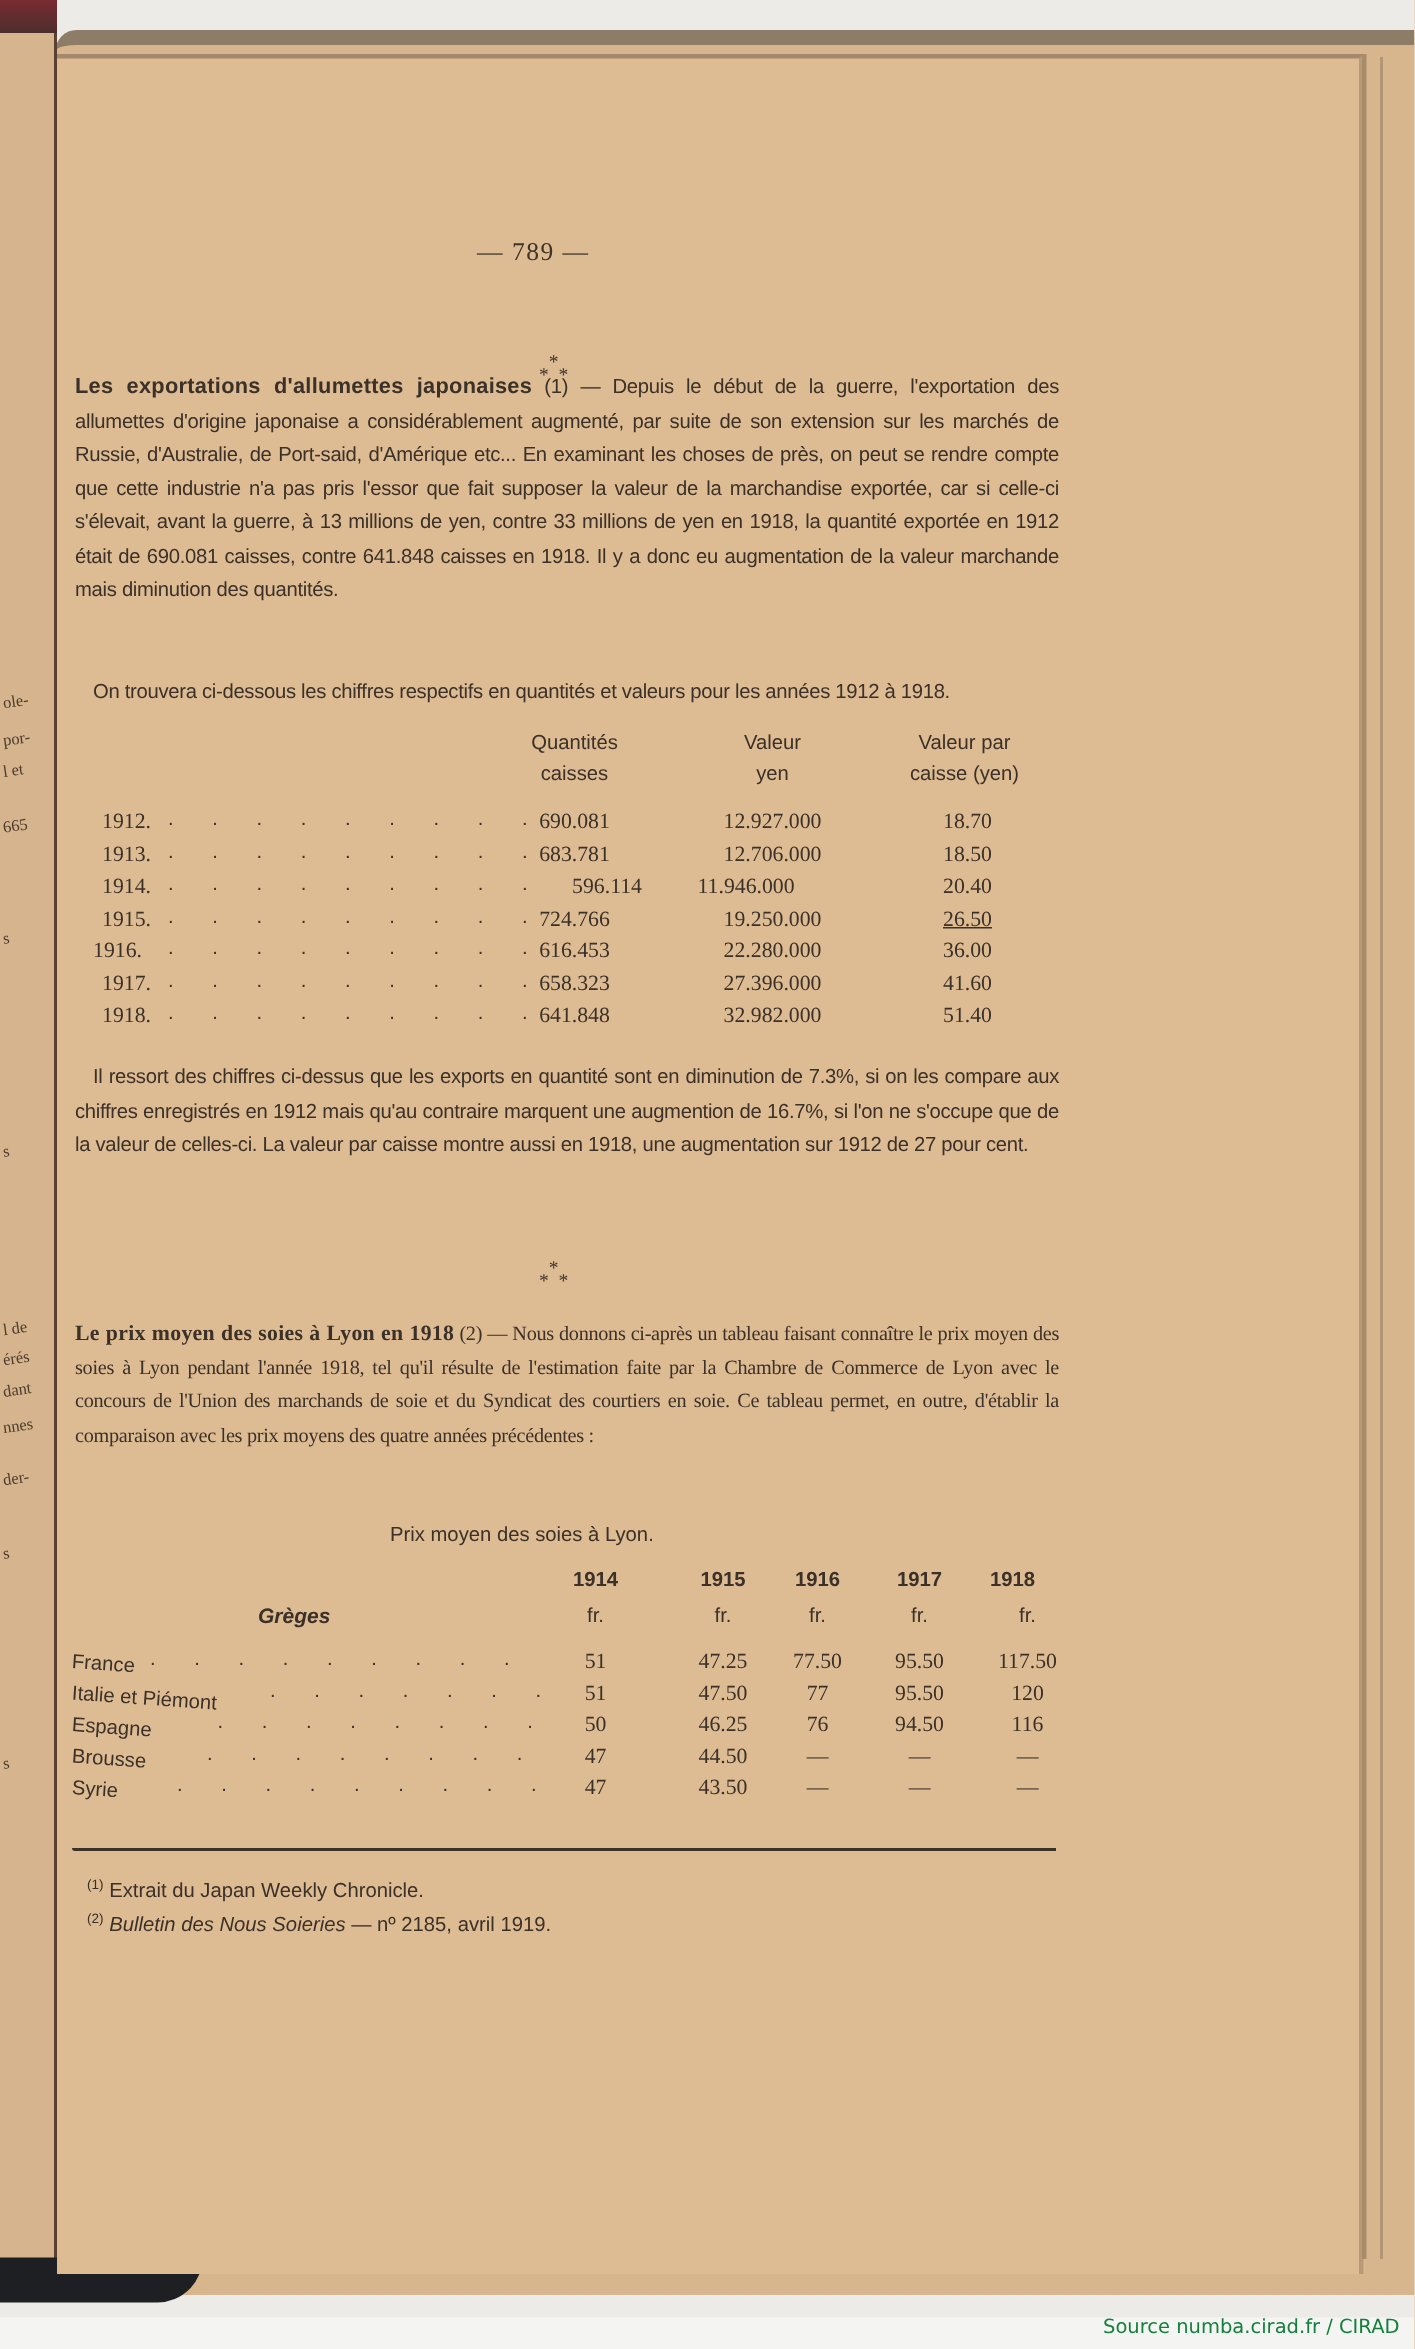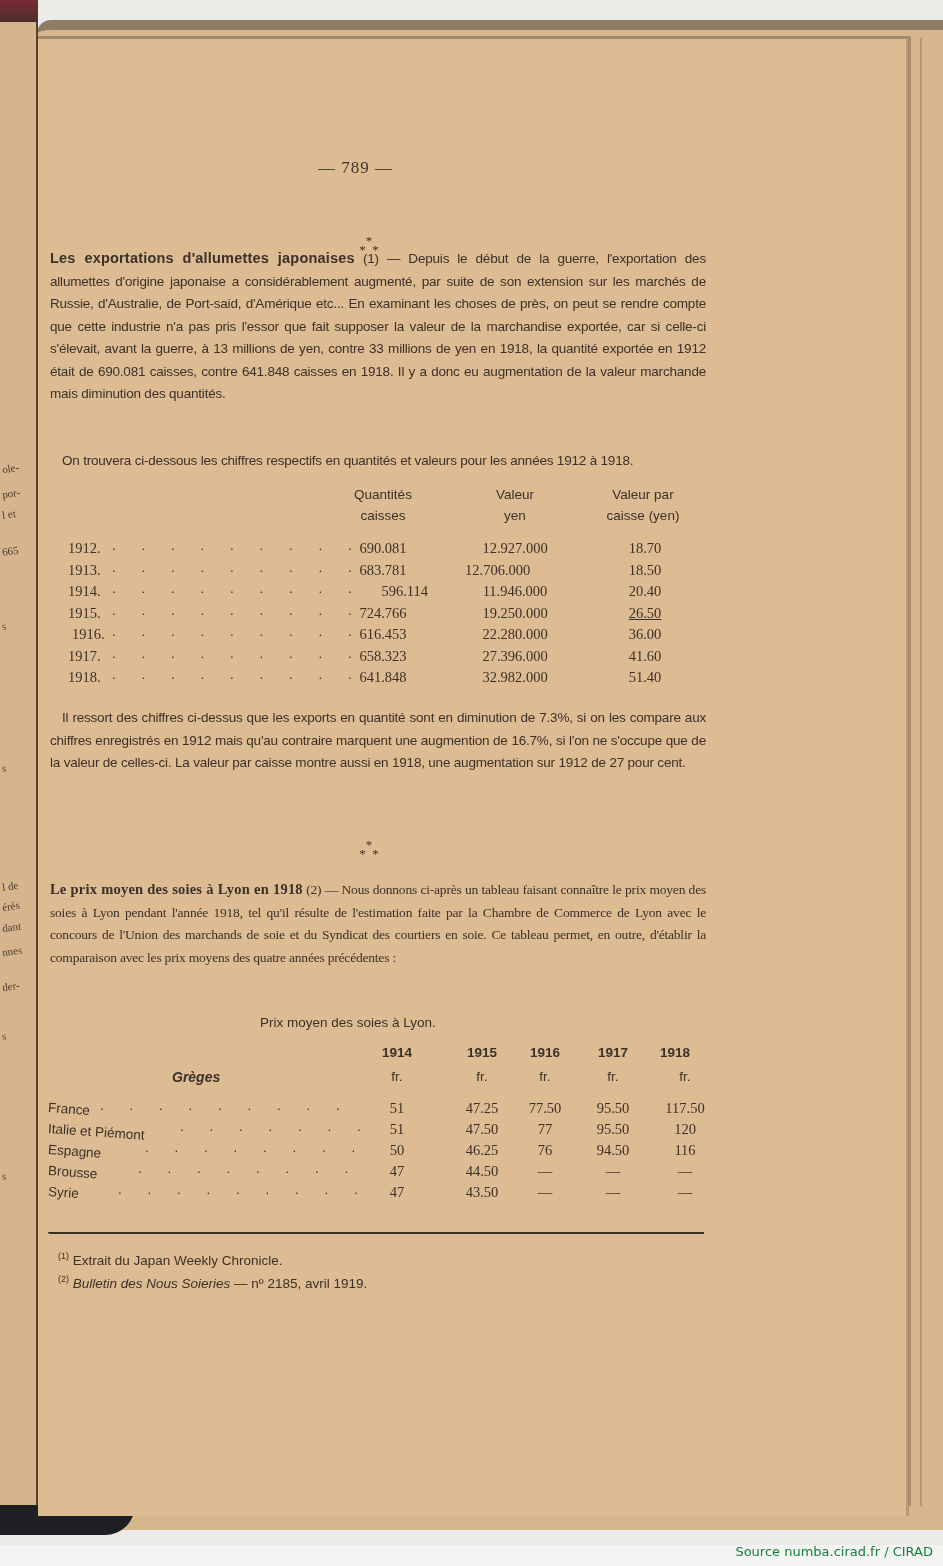--- a/index.html
+++ b/index.html
@@ -114,39 +114,39 @@
           <div class="cell num" style="left: 68px; top: 540px;">1912.</div>
           <div class="cell dots" style="left: 112px; top: 538px;">. . . . . . . . .</div>
           <div class="cell num" style="left: 338px; top: 540px; width: 90px; text-align: center;">690.081</div>
           <div class="cell num" style="left: 465px; top: 540px; width: 100px; text-align: center;">12.927.000</div>
           <div class="cell num" style="left: 600px; top: 540px; width: 90px; text-align: center;">18.70</div>
         </div>
         <div>
           <div class="cell num" style="left: 68px; top: 561.5px;">1913.</div>
           <div class="cell dots" style="left: 112px; top: 559.5px;">. . . . . . . . .</div>
           <div class="cell num" style="left: 338px; top: 561.5px; width: 90px; text-align: center;">683.781</div>
-          <div class="cell num" style="left: 465px; top: 561.5px; width: 100px; ">12.706.000</div>
+          <div class="cell num" style="left: 465px; top: 561.5px; width: 100px; text-align: center;">12.706.000</div>
           <div class="cell num" style="left: 600px; top: 561.5px; width: 90px; text-align: center;">18.50</div>
         </div>
         <div>
           <div class="cell num" style="left: 68px; top: 583px;">1914.</div>
           <div class="cell dots" style="left: 112px; top: 581px;">. . . . . . . . .</div>
           <div class="cell num" style="left: 338px; top: 583px; width: 90px; text-align: right;">596.114</div>
-          <div class="cell num" style="left: 465px; top: 583px; width: 100px; text-align: center;">11.946.000</div>
+          <div class="cell num" style="left: 465px; top: 583px; width: 100px; ">11.946.000</div>
           <div class="cell num" style="left: 600px; top: 583px; width: 90px; text-align: center;">20.40</div>
         </div>
         <div>
           <div class="cell num" style="left: 68px; top: 604.5px;">1915.</div>
           <div class="cell dots" style="left: 112px; top: 602.5px;">. . . . . . . . .</div>
           <div class="cell num" style="left: 338px; top: 604.5px; width: 90px; text-align: center;">724.766</div>
           <div class="cell num" style="left: 465px; top: 604.5px; width: 100px; text-align: center;">19.250.000</div>
           <div class="cell num" style="left: 600px; top: 604.5px; width: 90px; text-align: center; text-decoration: underline;">26.50</div>
         </div>
         <div>
-          <div class="cell num" style="left: 72px; top: 626px;">1916.</div>
+          <div class="cell num" style="left: 62px; top: 626px;">1916.</div>
           <div class="cell dots" style="left: 112px; top: 624px;">. . . . . . . . .</div>
           <div class="cell num" style="left: 338px; top: 626px; width: 90px; text-align: center;">616.453</div>
           <div class="cell num" style="left: 465px; top: 626px; width: 100px; text-align: center;">22.280.000</div>
           <div class="cell num" style="left: 600px; top: 626px; width: 90px; text-align: center;">36.00</div>
         </div>
         <div>
           <div class="cell num" style="left: 68px; top: 647.5px;">1917.</div>
           <div class="cell dots" style="left: 112px; top: 645.5px;">. . . . . . . . .</div>
           <div class="cell num" style="left: 338px; top: 647.5px; width: 90px; text-align: center;">658.323</div>
           <div class="cell num" style="left: 465px; top: 647.5px; width: 100px; text-align: center;">27.396.000</div>

